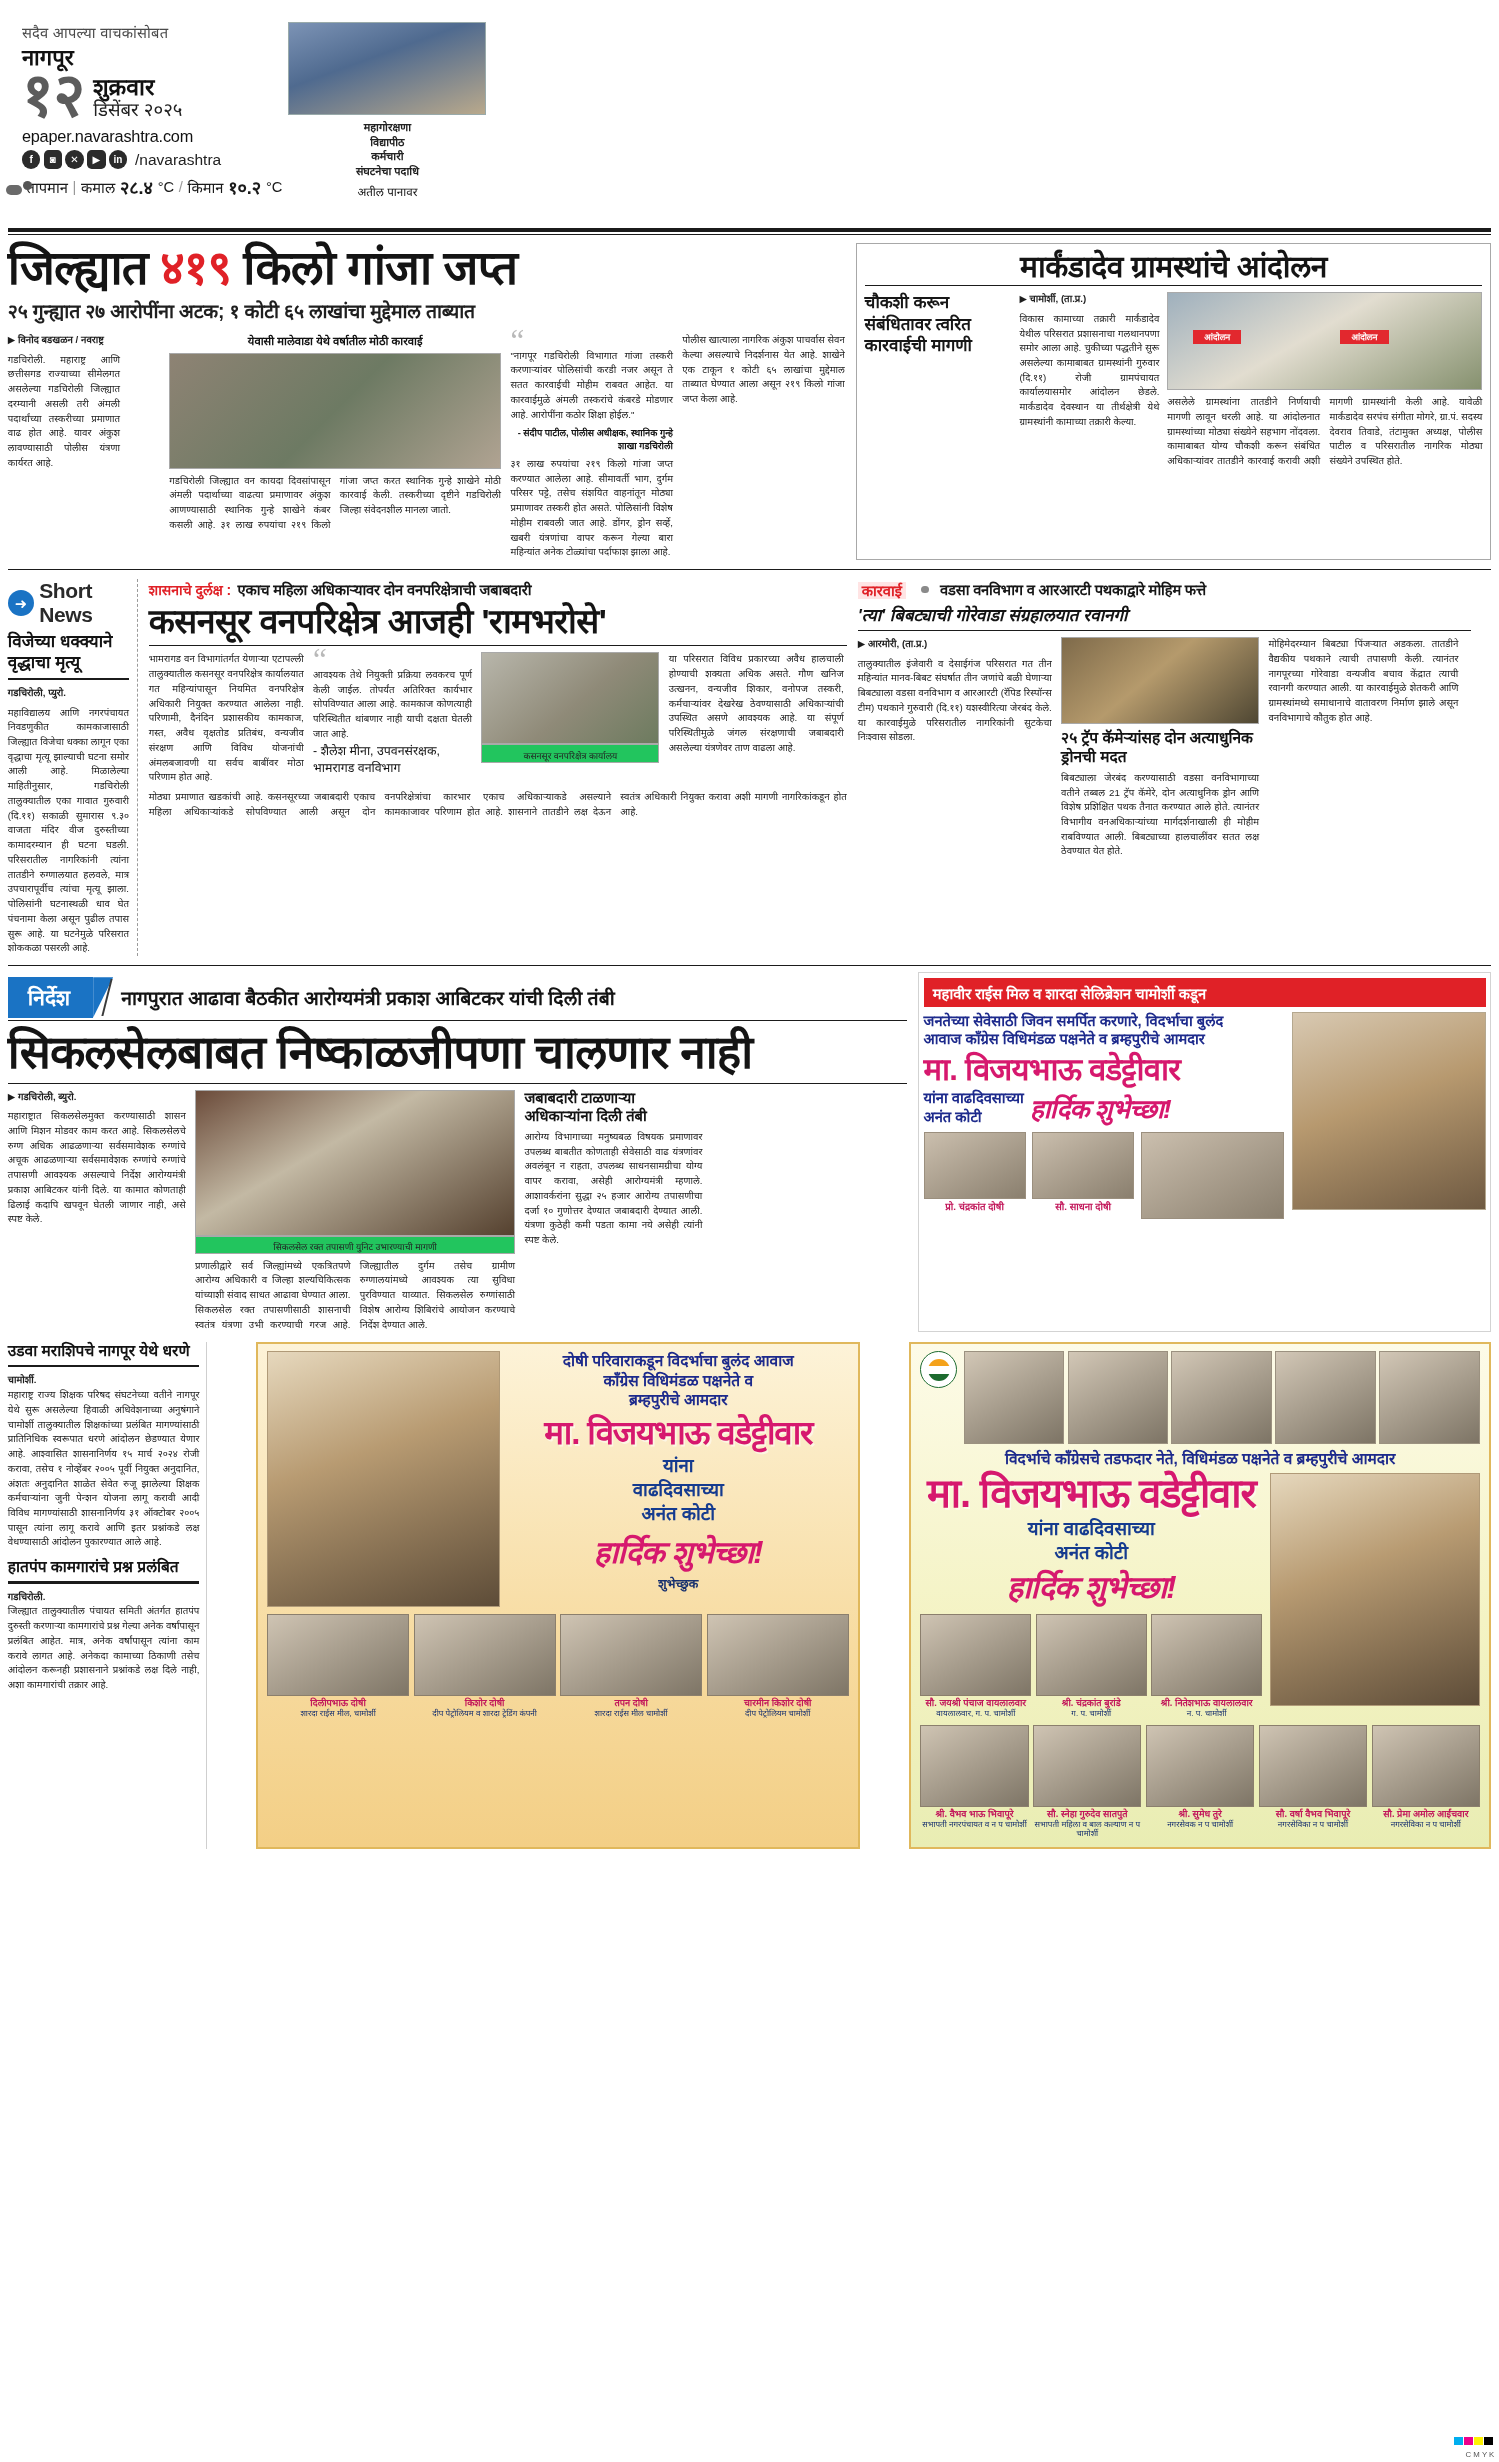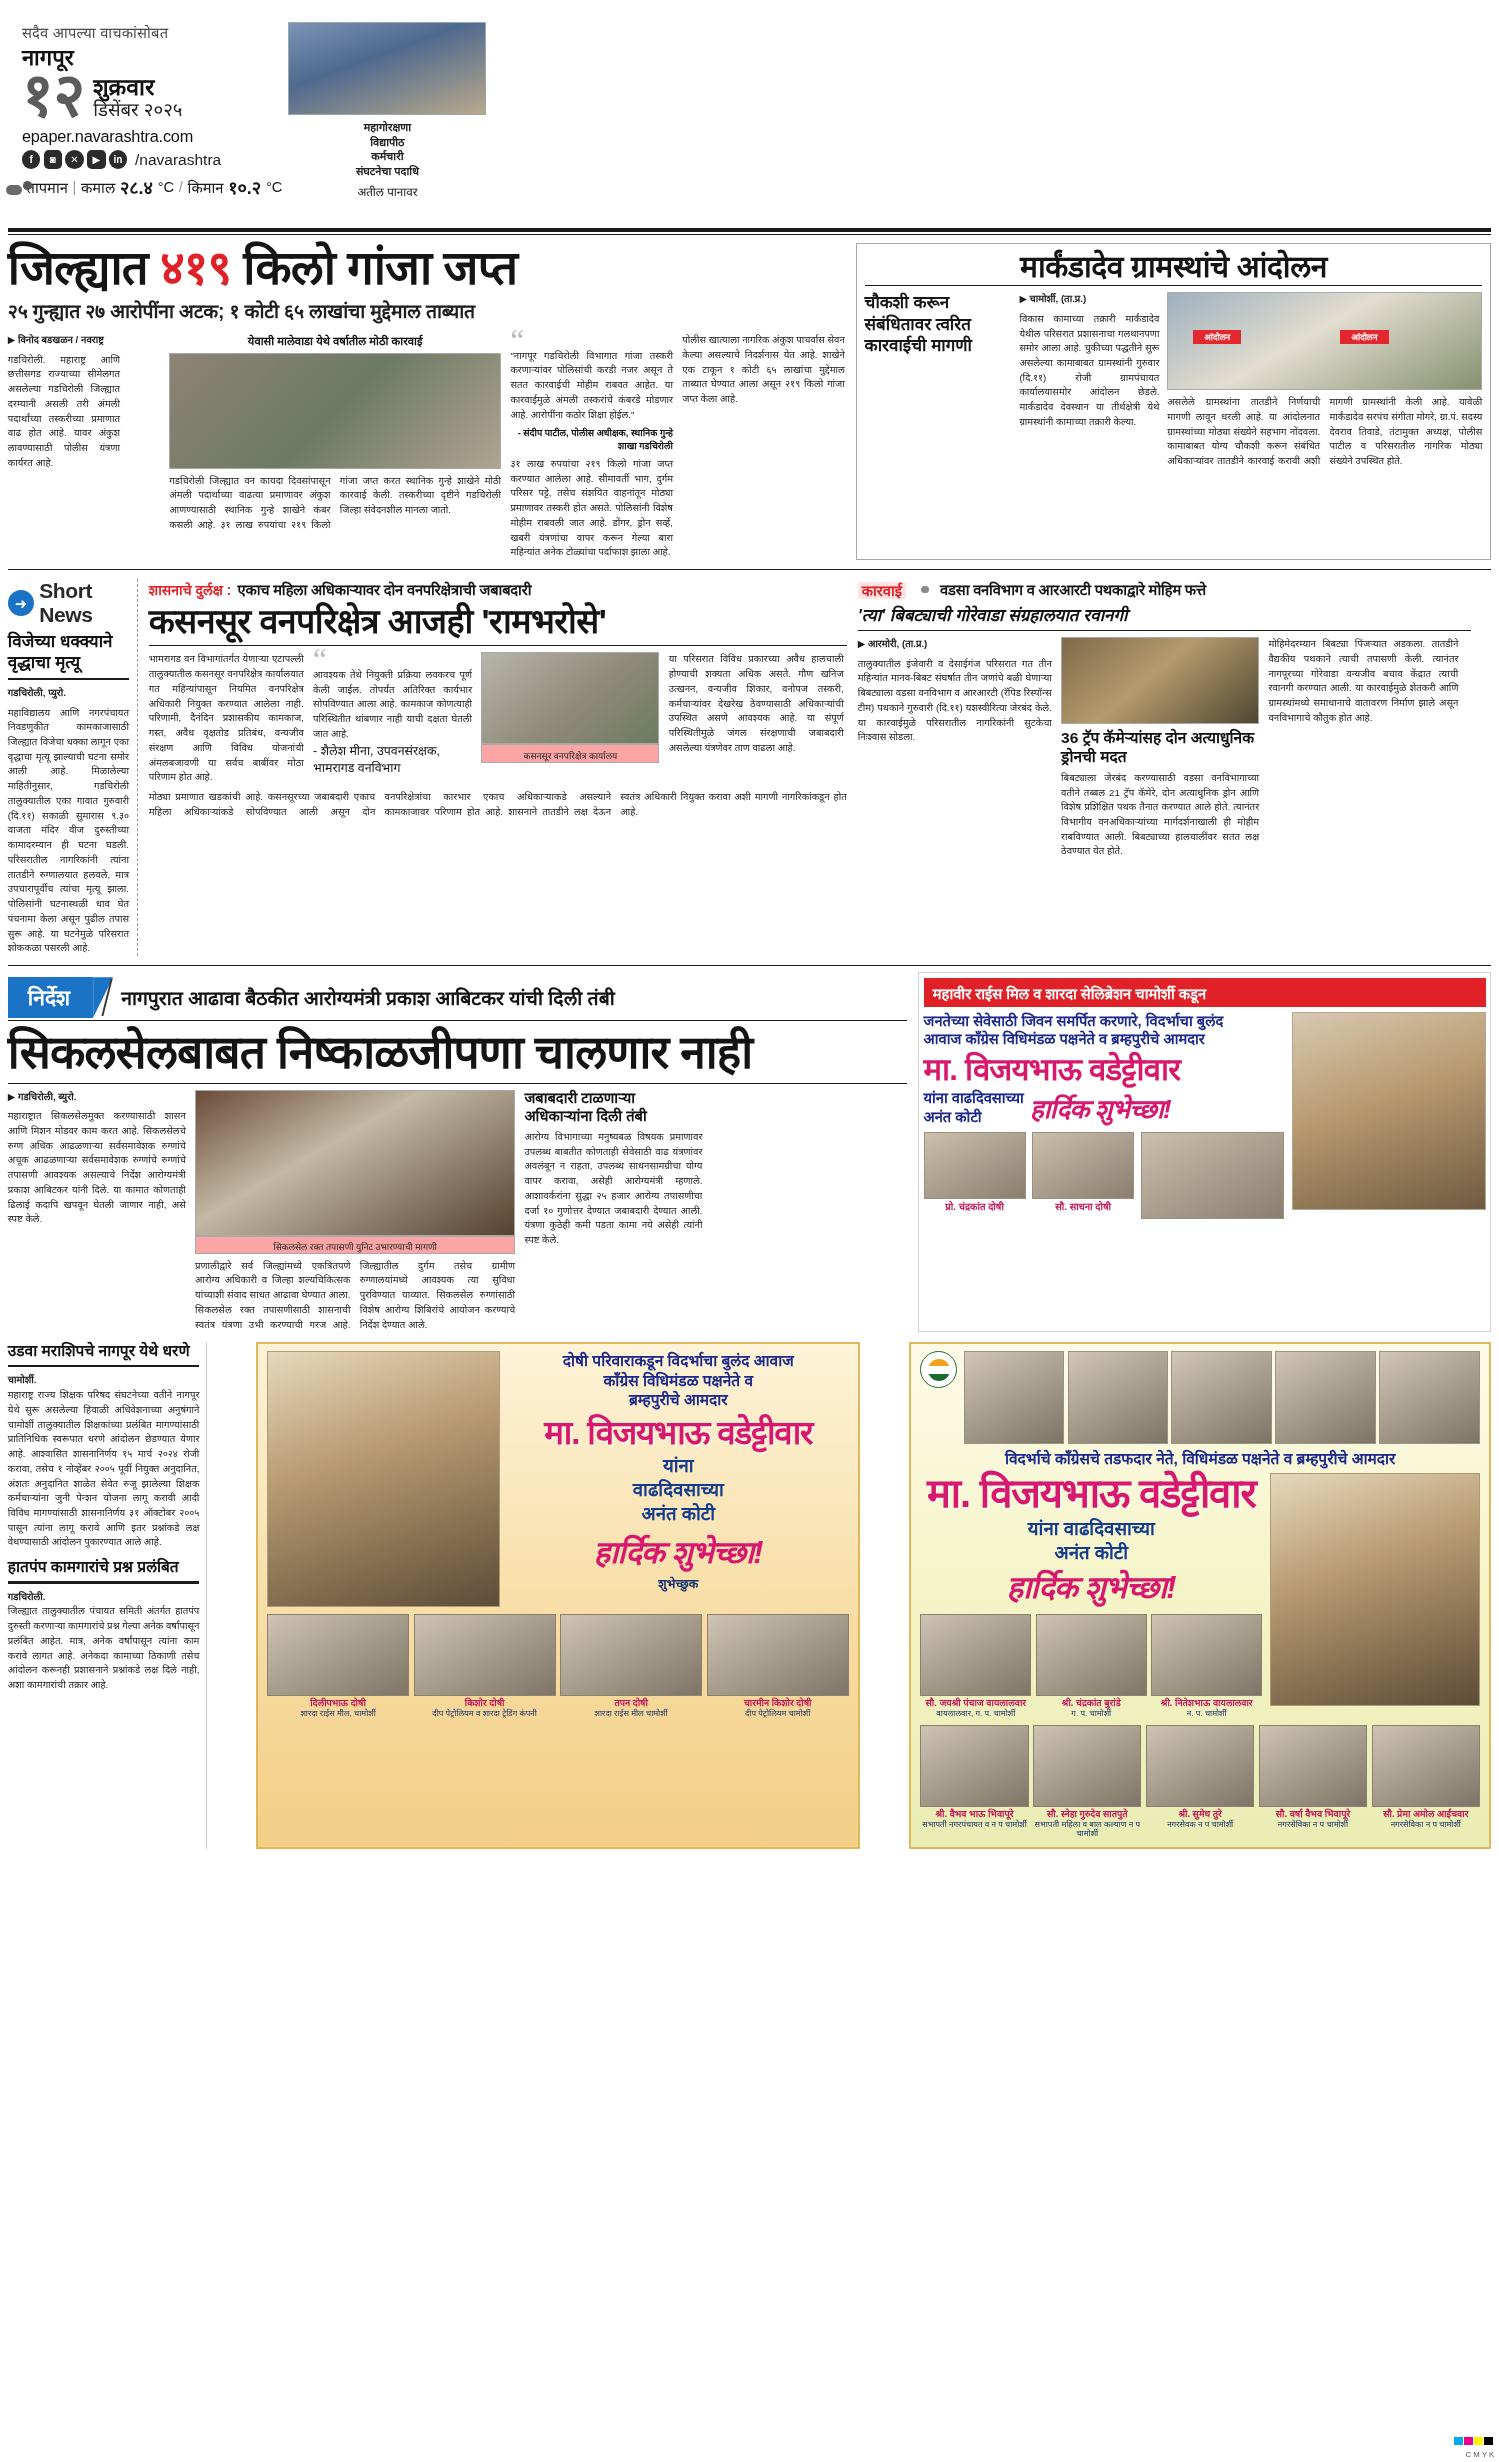--- a/index.html
+++ b/index.html
@@ -50,21 +50,21 @@
   .mh-right-txt { font-size:11px; color:#222; line-height:1.35; margin-top:4.7px; font-weight:bold; }
   .mh-right-sub { font-size:11.6px; color:#111; margin-top:4.7px; }
 
   
   .rule-thick { height:3.9px; background:#1b1b1b; margin:3.1px 0 0 0; }
   .rule-thin { height:0.8px; background:#1b1b1b; margin:2.3px 0 0 0; }
 
   
   .body-txt { font-size:9.7px; line-height:1.52; text-align:justify; color:#1d1d1d; }
   .dateline-b { font-weight:bold; }
-  .photo { background:#fca5a5; border:0.8px solid #a9a9a9; position:relative; overflow:hidden; }
+  .photo { background:#22c55e; border:0.8px solid #a9a9a9; position:relative; overflow:hidden; }
   .photo.news { background:linear-gradient(135deg,#8e8374 0%,#6d7a63 50%,#b0a392 100%); }
   .photo.bldg  { background:linear-gradient(140deg,#b8b6ab 0%,#8f8a78 55%,#6d7b5f 100%); }
   .photo.leopard{ background:linear-gradient(140deg,#7e6a4a 0%,#b59a6c 45%,#4f4733 100%); }
   .photo.meet  { background:linear-gradient(150deg,#6b4b3a 0%,#c3b9a4 40%,#55412f 100%); }
   .photo.cap { font-size:9px; text-align:center; color:#222; padding-top:3.1px; }
 
   
   .row-top { display:flex; gap:11px; padding-top:7.8px; }
   .col-main { width:837px; }
   .col-right { width:636px; border:1.6px solid #a8a8a8; padding:6.2px 7.8px 7.8px 7.8px; }
@@ -344,21 +344,21 @@
       </div>
       <div class="sub-ital">'त्या' बिबट्याची गोरेवाडा संग्रहालयात रवानगी</div>
       <div class="rule-thin" style="margin-top:4.7px"></div>
       <div class="top-grid" style="margin-top:6.2px">
         <div style="width:194px">
           <div class="body-txt dateline-b">▶ आरमोरी, (ता.प्र.)</div>
           <div class="body-txt mt6">तालुक्यातील इंजेवारी व देसाईगंज परिसरात गत तीन महिन्यांत मानव-बिबट संघर्षात तीन जणांचे बळी घेणाऱ्या बिबट्याला वडसा वनविभाग व आरआरटी (रॅपिड रिस्पॉन्स टीम) पथकाने गुरुवारी (दि.११) यशस्वीरित्या जेरबंद केले. या कारवाईमुळे परिसरातील नागरिकांनी सुटकेचा निःश्वास सोडला.</div>
         </div>
         <div style="width:198px">
           <div class="photo leopard" style="height:87px"></div>
-          <div class="sn-head mt6" style="font-size:15.5px">36 ट्रॅप कॅमेऱ्यांसह दोन अत्याधुनिक ड्रोनची मदत</div>
+          <div class="sn-head mt6" style="font-size:15.5px">२५ ट्रॅप कॅमेऱ्यांसह दोन अत्याधुनिक ड्रोनची मदत</div>
           <div class="body-txt mt6">बिबट्याला जेरबंद करण्यासाठी वडसा वनविभागाच्या वतीने तब्बल 21 ट्रॅप कॅमेरे, दोन अत्याधुनिक ड्रोन आणि विशेष प्रशिक्षित पथक तैनात करण्यात आले होते. त्यानंतर विभागीय वनअधिकाऱ्यांच्या मार्गदर्शनाखाली ही मोहीम राबविण्यात आली. बिबट्याच्या हालचालींवर सतत लक्ष ठेवण्यात येत होते.</div>
         </div>
         <div style="width:190px">
           <div class="body-txt">मोहिमेदरम्यान बिबट्या पिंजऱ्यात अडकला. तातडीने वैद्यकीय पथकाने त्याची तपासणी केली. त्यानंतर नागपूरच्या गोरेवाडा वन्यजीव बचाव केंद्रात त्याची रवानगी करण्यात आली. या कारवाईमुळे शेतकरी आणि ग्रामस्थांमध्ये समाधानाचे वातावरण निर्माण झाले असून वनविभागाचे कौतुक होत आहे.</div>
         </div>
       </div>
     </div>
   </div>
 
   <div class="rule-thin" style="margin-top:9.3px"></div>

